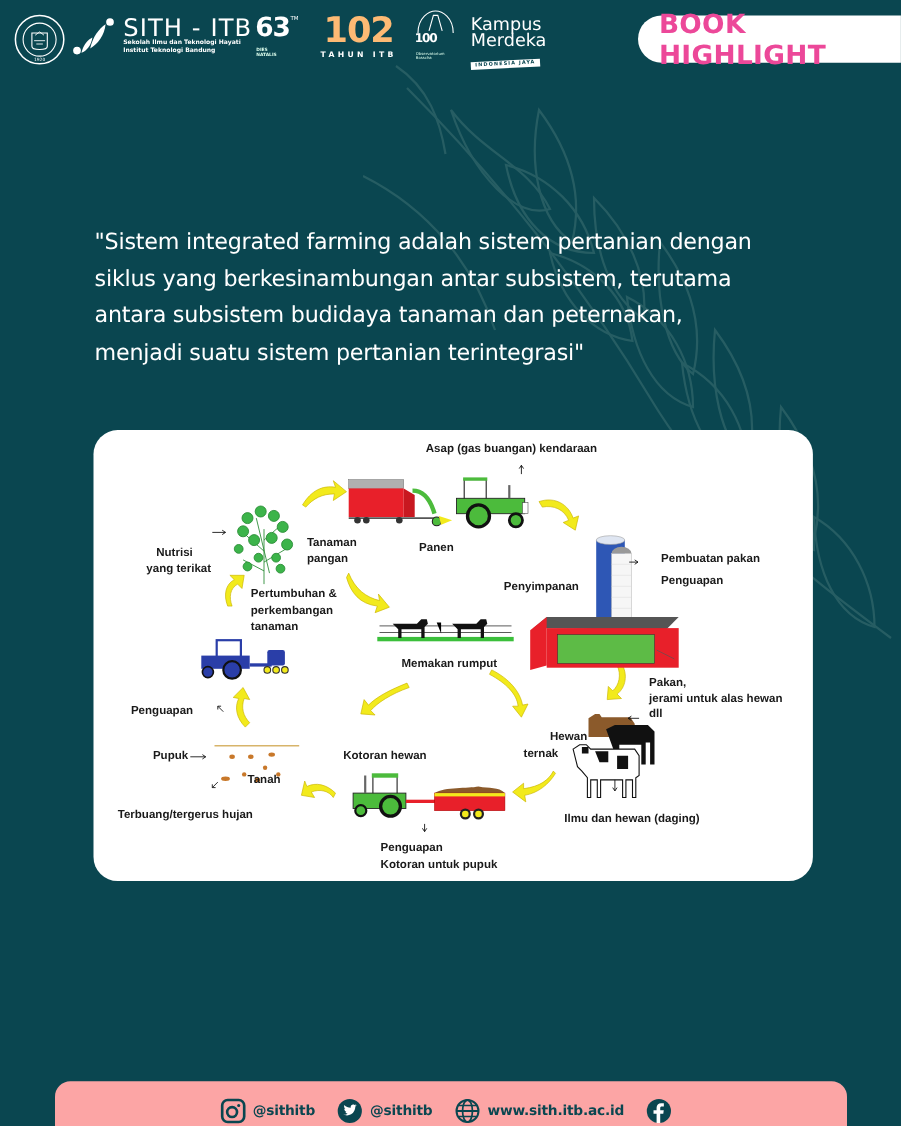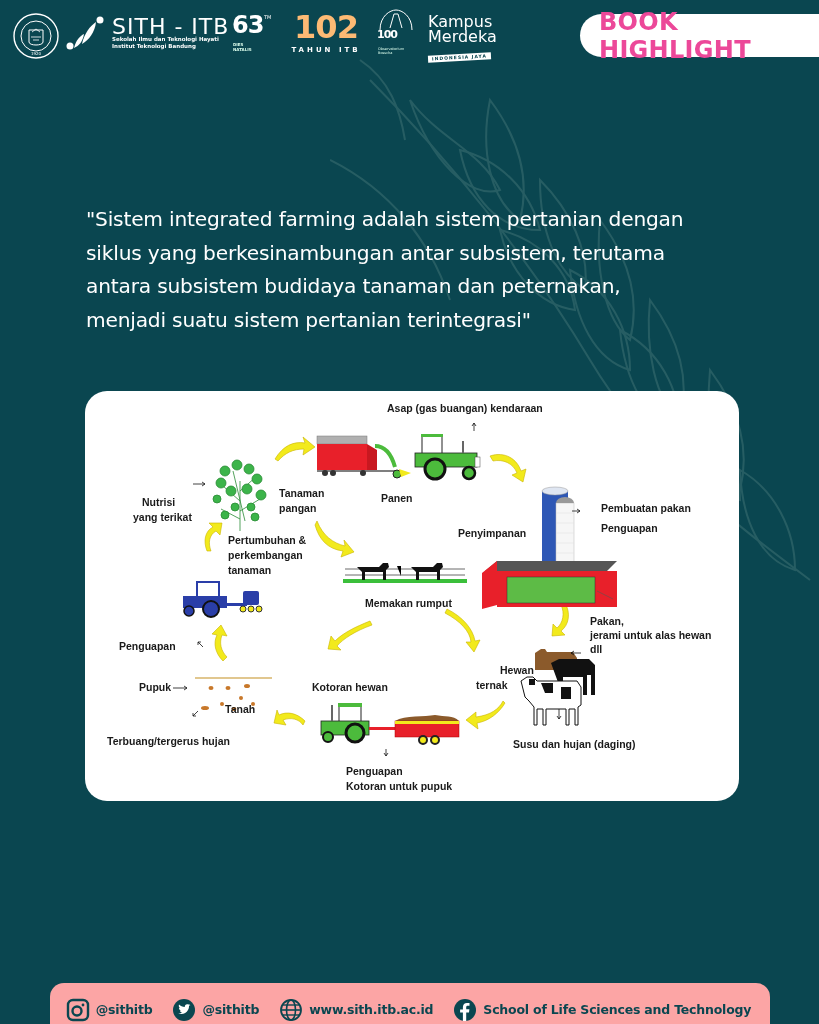--- a/index.html
+++ b/index.html
@@ -317,21 +317,21 @@
   <div class="lbl small" style="left:505px;top:223px;">Pakan,</div>
   <div class="lbl small" style="left:505px;top:237px;">jerami untuk alas hewan</div>
   <div class="lbl small" style="left:505px;top:251px;">dll</div>
   <div class="lbl small" style="left:34px;top:248px;">Penguapan</div>
   <div class="lbl small" style="left:140px;top:267px;margin-top:44px;">Tanah</div>
   <div class="lbl small" style="left:54px;top:289px;">Pupuk</div>
   <div class="lbl small" style="left:227px;top:289px;">Kotoran hewan</div>
   <div class="lbl small" style="left:371px;top:272px;padding-left:44px;">Hewan</div>
   <div class="lbl small" style="left:391px;top:287px;">ternak</div>
   <div class="lbl small" style="left:22px;top:343px;">Terbuang/tergerus hujan</div>
-  <div class="lbl small" style="left:428px;top:346px;">Susu dan hujan (daging)</div>
+  <div class="lbl small" style="left:428px;top:346px;">Ilmu dan hewan (daging)</div>
   <div class="lbl small" style="left:261px;top:373px;">Penguapan</div>
   <div class="lbl small" style="left:261px;top:388px;">Kotoran untuk pupuk</div>
 </div>
 
 <div class="footer">
   <div class="f-item">
     <svg class="f-icon" viewBox="0 0 24 24">
       <rect x="2" y="2" width="20" height="20" rx="5" fill="none" stroke="#0a4650" stroke-width="2.4"></rect>
       <circle cx="11" cy="13" r="4.5" fill="none" stroke="#0a4650" stroke-width="2.4"></circle>
       <circle cx="17" cy="7" r="1.4" fill="#0a4650"></circle>
@@ -353,15 +353,14 @@
       <line x1="4" y1="7" x2="20" y2="7" stroke="#0a4650" stroke-width="1.4"></line>
       <line x1="4" y1="17" x2="20" y2="17" stroke="#0a4650" stroke-width="1.4"></line>
     </svg>
     <span class="f-text">www.sith.itb.ac.id</span>
   </div>
   <div class="f-item">
     <svg class="f-icon" viewBox="0 0 24 24">
       <circle cx="12" cy="12" r="11" fill="#0a4650"></circle>
       <path d="M13.2 23 v-8.5 h2.8 l0.4 -3.2 h-3.2 v-2 c0 -0.9 0.3 -1.5 1.6 -1.5 h1.7 V5 c-0.3 0 -1.3 -0.1 -2.5 -0.1 c-2.5 0 -4.1 1.5 -4.1 4.2 v2.3 H7.1 v3.2 h2.8 V23z" fill="#fff"></path>
     </svg>
-    <span class="f-text">School of Life Sciences and Technology</span>
   </div>
 </div>
 
 </body></html>

